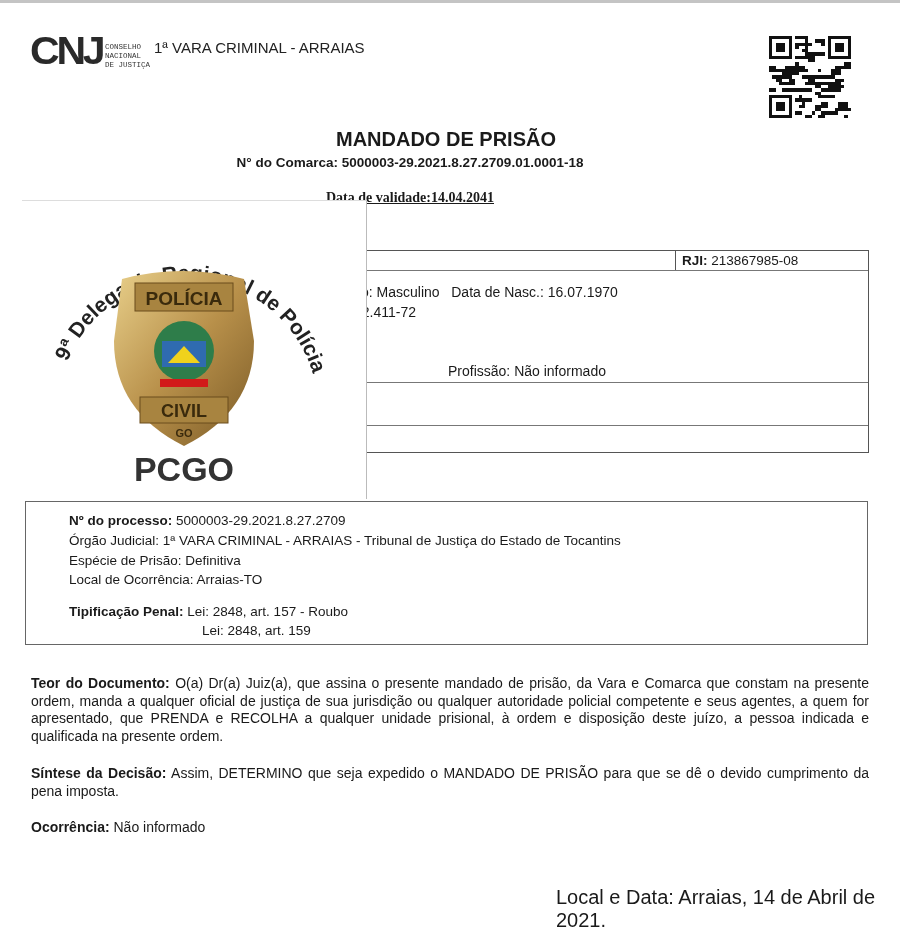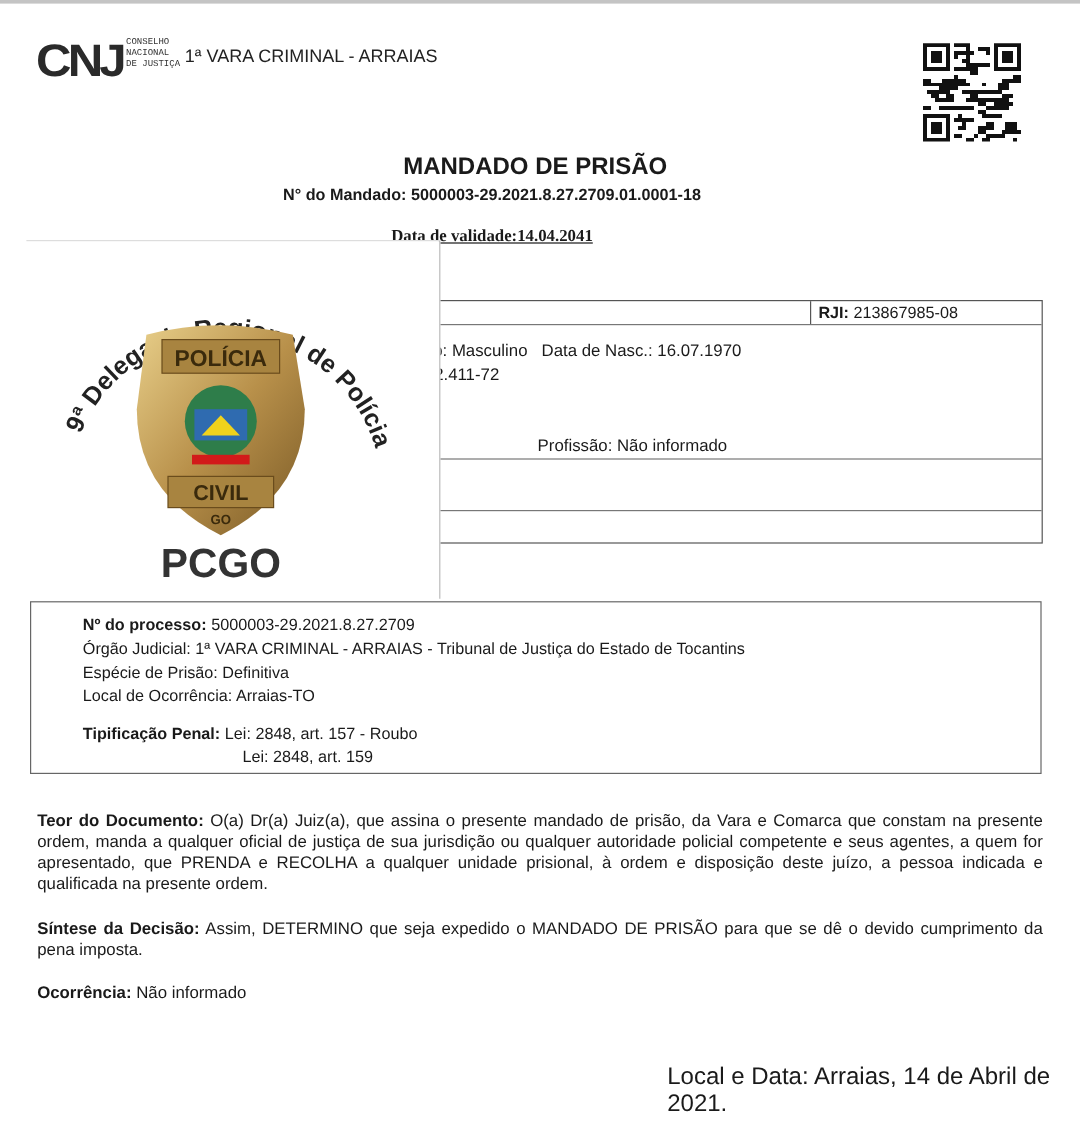--- a/index.html
+++ b/index.html
@@ -3,21 +3,21 @@
 <meta charset="utf-8">
 <style>
   html, body { margin: 0; padding: 0; }
   body {
     width: 900px; height: 947px; position: relative; overflow: hidden;
     background: #ffffff; font-family: "Liberation Sans", sans-serif; color: #1a1a1a;
   }
   .topbar { position: absolute; left: 0; top: 0; width: 900px; height: 3px; background: #c4c4c4; }
 
   
-  .cnj-logo { position: absolute; left: 30px; top: 32px; display: flex; align-items: flex-start; }
+  .cnj-logo { position: absolute; left: 30px; top: 32px; display: flex; align-items: flex-end; }
   .cnj-mark { font-family: "Liberation Sans", sans-serif; font-weight: bold; font-size: 38px; letter-spacing: -3px; color: #2a2a2a; line-height: 1; transform: scaleX(1.08); transform-origin: left; }
   .cnj-sub { margin-left: 8px; font-size: 7.5px; line-height: 9px; color: #333; text-transform: uppercase; font-family: Liberation Mono, monospace; }
   .court-title { position: absolute; left: 154px; top: 39px; font-size: 15px; color: #222; }
 
   .qr { position: absolute; left: 769px; top: 36px; width: 82px; height: 82px; }
 
   .doc-title { position: absolute; left: 0; width: 820px; text-align: center; }
   .t1 { top: 128px; font-size: 20px; font-weight: bold; padding-left: 36px; }
   .t2 { top: 155px; font-size: 13.5px; font-weight: bold; }
   .t3 { top: 190px; font-size: 14px; font-weight: bold; text-decoration: underline; font-family: Liberation Serif, serif; }
@@ -247,21 +247,21 @@
       <rect x="20" y="23" width="1" height="1"></rect>
       <rect x="11" y="24" width="1" height="1"></rect>
       <rect x="12" y="24" width="1" height="1"></rect>
       <rect x="15" y="24" width="1" height="1"></rect>
       <rect x="16" y="24" width="1" height="1"></rect>
       <rect x="23" y="24" width="1" height="1"></rect>
     </g>
 </svg>
 
 <div class="doc-title t1">MANDADO DE PRISÃO</div>
-<div class="doc-title t2"><span>N° do Mandado:</span> <span>5000003-29.2021.8.27.2709.01.0001-18</span></div>
+<div class="doc-title t2"><span>N° do Comarca:</span> <span>5000003-29.2021.8.27.2709.01.0001-18</span></div>
 <div class="doc-title t3">Data de validade:14.04.2041</div>
 
 <div class="ptable">
   <div class="prow" style="top:0;height:20px;">
     <div class="rji-cell"><span class="b">RJI:</span> <span>213867985-08</span></div>
   </div>
   <div class="prow" style="top:20px;height:112px;">
     <div class="ptext" style="left:328px;top:13px;white-space:pre;">xo: Masculino   Data de Nasc.: 16.07.1970</div>
     <div class="ptext" style="left:328px;top:33px;">32.411-72</div>
     <div class="ptext" style="left:422px;top:92px;">Profissão: Não informado</div>

